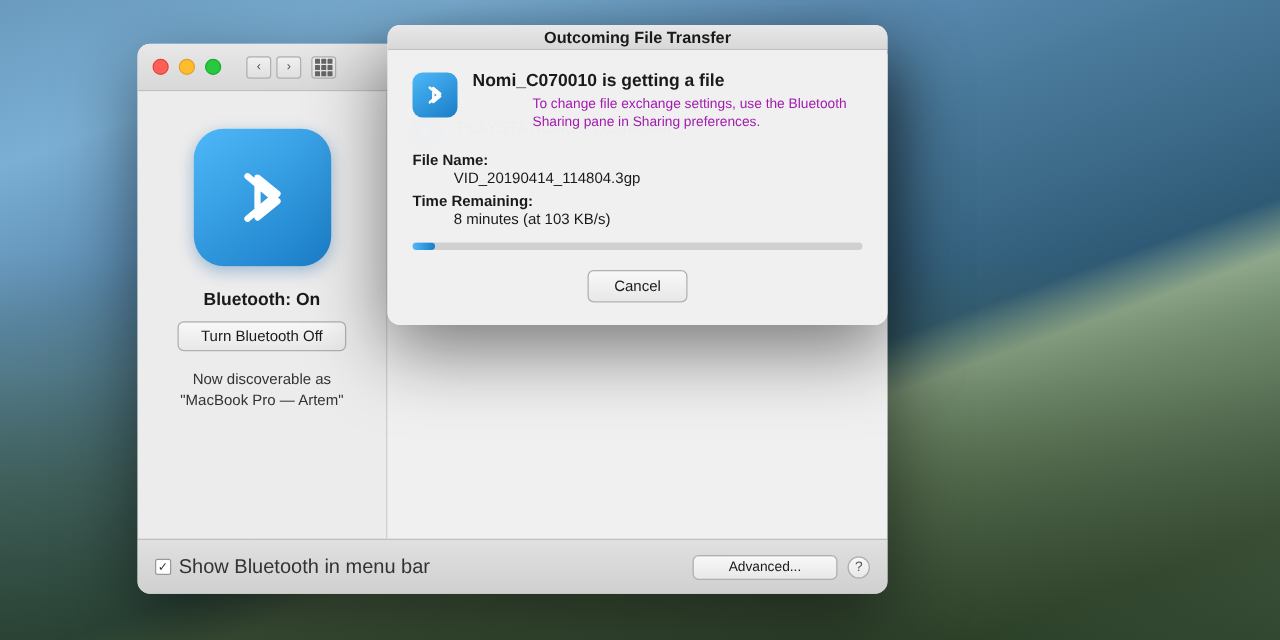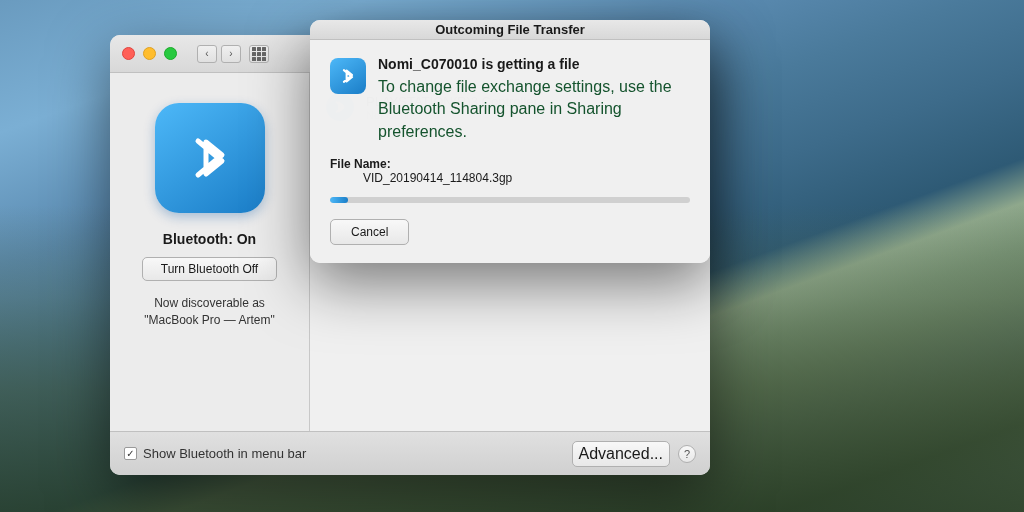--- a/index.html
+++ b/index.html
@@ -247,27 +247,27 @@
       border: 1px solid #999;
       border-radius: 2px;
       background: white;
       display: flex;
       align-items: center;
       justify-content: center;
       font-size: 10px;
       color: #333;
     }
     .footer-label {
-      font-size: 13px;
+      font-size: 16px;
       color: #333;
       text-align: center;
     }
     .advanced-btn {
-      padding: 3px 6px;
-      font-size: 16px;
+      padding: 3px 28px;
+      font-size: 11px;
       background: linear-gradient(to bottom, #f8f8f8, #e8e8e8);
       border: 1px solid #b0b0b0;
       border-radius: 5px;
       cursor: pointer;
       color: #1a1a1a;
     }
     .help-btn {
       width: 18px;
       height: 18px;
       border-radius: 50%;
@@ -331,23 +331,24 @@
     }
 
     .dialog-header-text {}
     .dialog-heading {
       font-size: 14px;
       font-weight: 600;
       color: #1a1a1a;
       margin-bottom: 4px;
     }
     .dialog-subtext {
-      font-size: 16px;
-      color: #14532d;
+      font-size: 11px;
+      color: #a21caf;
       line-height: 1.4;
+      margin-left: 48px;
     }
 
     .dialog-details {
       margin-bottom: 12px;
     }
     .detail-row {
       display: flex;
       font-size: 12px;
       margin-bottom: 5px;
       flex-direction: column;
@@ -371,21 +372,21 @@
       overflow: hidden;
     }
     .progress-bar-fill {
       height: 100%;
       border-radius: 3px;
       background: linear-gradient(to right, #4db8f8, #1a7dc7);
     }
 
     .dialog-footer {
       display: flex;
-      justify-content: flex-start;
+      justify-content: center;
     }
     .cancel-btn {
       padding: 5px 20px;
       font-size: 12px;
       background: linear-gradient(to bottom, #f8f8f8, #e8e8e8);
       border: 1px solid #b0b0b0;
       border-radius: 5px;
       cursor: pointer;
       color: #1a1a1a;
     }
@@ -483,20 +484,24 @@
         <div class="dialog-heading">Nomi_C070010 is  getting a file</div>
         <div class="dialog-subtext">To change file exchange settings, use the Bluetooth Sharing pane in Sharing preferences.</div>
       </div>
     </div>
 
     <div class="dialog-details">
       <div class="detail-row">
         <span class="detail-label">File Name:</span>
         <span class="detail-value">VID_20190414_114804.3gp</span>
       </div>
+      <div class="detail-row">
+        <span class="detail-label">Time Remaining:</span>
+        <span class="detail-value">8 minutes (at 103 KB/s)</span>
+      </div>
     </div>
 
     <div class="progress-bar-container">
       <div class="progress-bar-fill" id="progress-fill" style="width: 5%;"></div>
     </div>
 
     <div class="dialog-footer">
       <button class="cancel-btn">Cancel</button>
     </div>
   </div>

